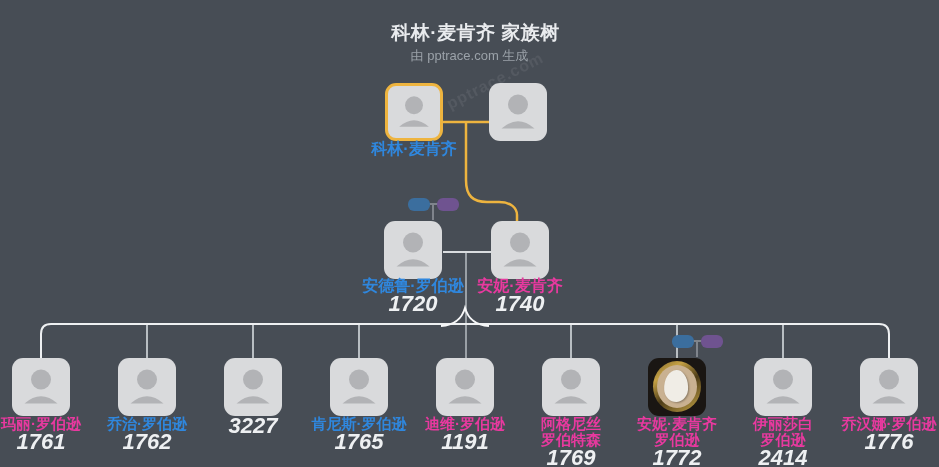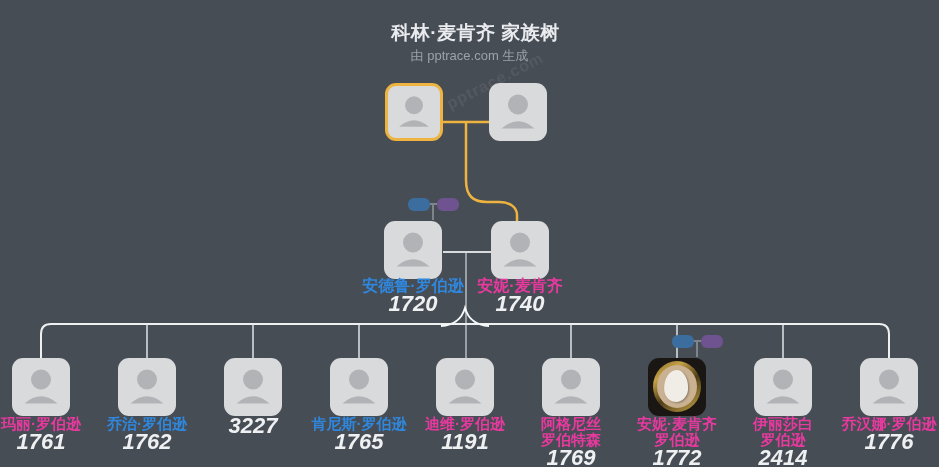--- a/index.html
+++ b/index.html
@@ -90,20 +90,23 @@
       <circle class="sil" cx="29" cy="21.5" r="10"></circle>
         <path class="sil" d="M12.5 45.5 Q29 31 45.5 45.5 Z"></path>
     </svg>
   </div>
   <div class="card" style="left:489px;top:83px;">
     <svg viewBox="0 0 58 58">
       <circle class="sil" cx="29" cy="21.5" r="10"></circle>
         <path class="sil" d="M12.5 45.5 Q29 31 45.5 45.5 Z"></path>
     </svg>
   </div>
+  <div class="plabel" style="left:354px;top:141px;">
+    <div class="pname pname-lg" data-color="male">科林·麦肯齐</div>
+  </div>
 
   <div class="card" style="left:384px;top:221px;">
     <svg viewBox="0 0 58 58">
       <circle class="sil" cx="29" cy="21.5" r="10"></circle>
         <path class="sil" d="M12.5 45.5 Q29 31 45.5 45.5 Z"></path>
     </svg>
   </div>
   <div class="card" style="left:491px;top:221px;">
     <svg viewBox="0 0 58 58">
       <circle class="sil" cx="29" cy="21.5" r="10"></circle>

